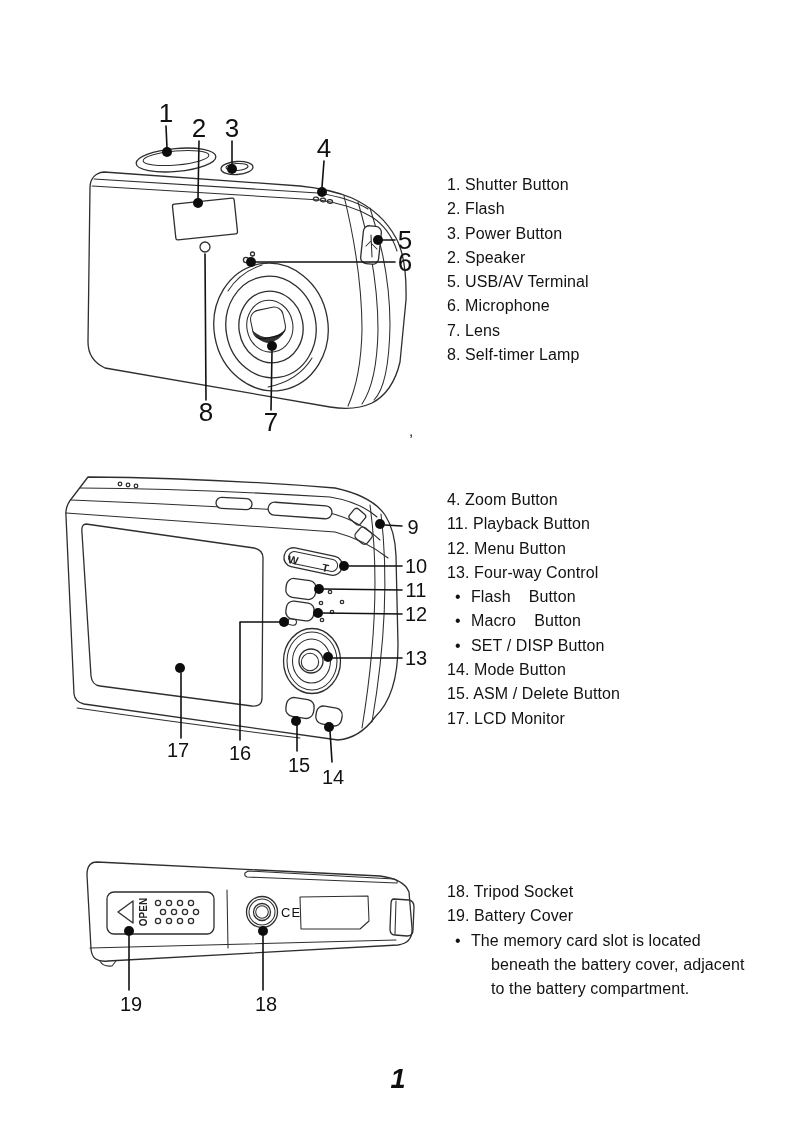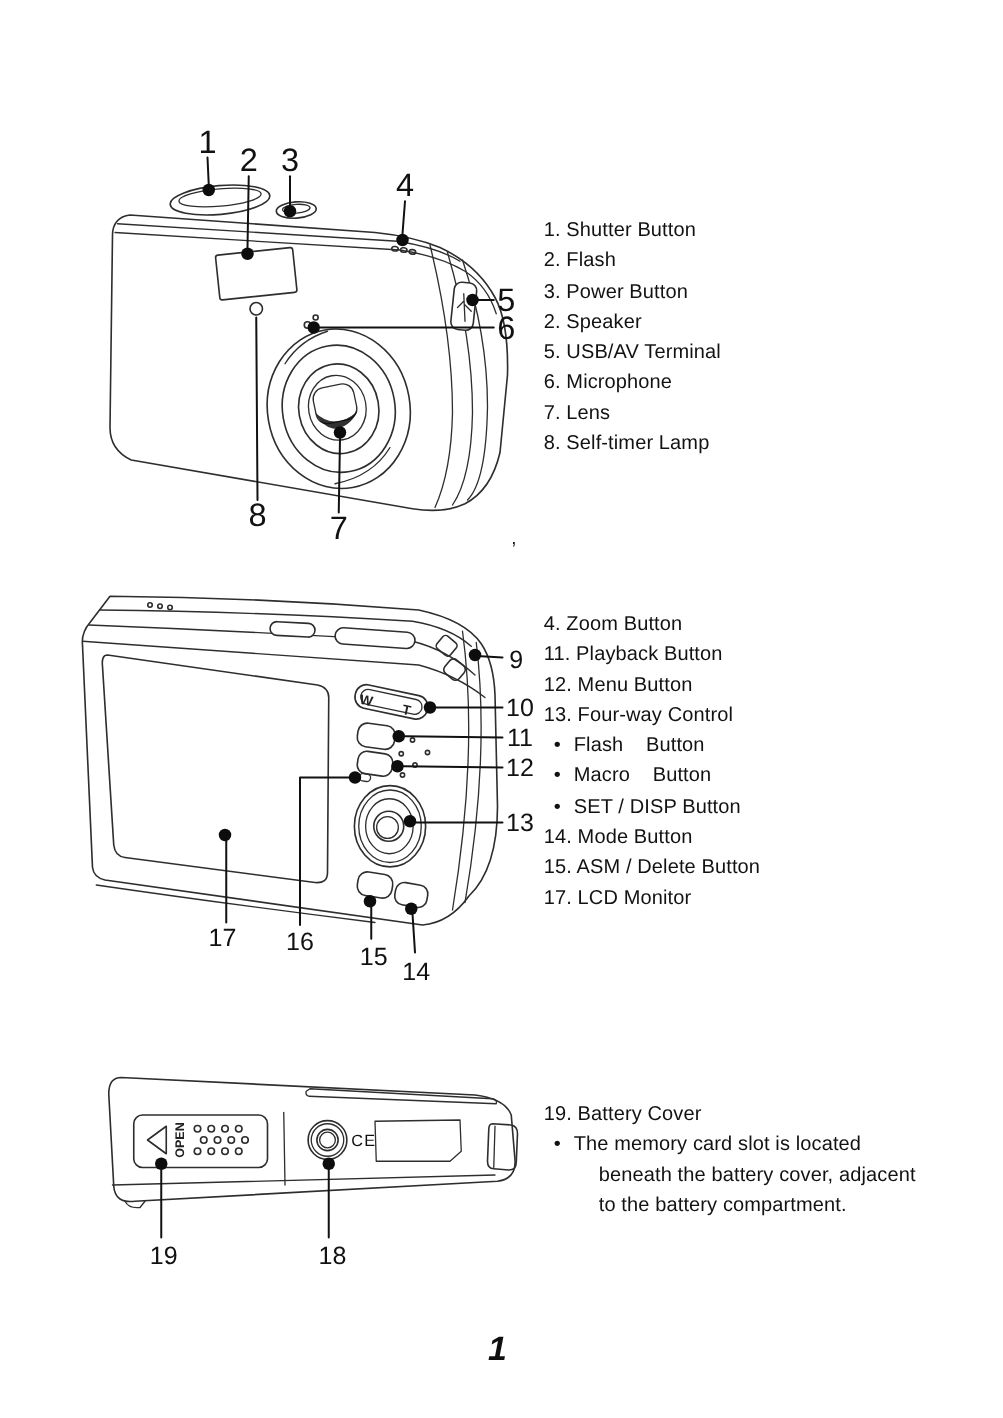--- a/index.html
+++ b/index.html
@@ -13,21 +13,21 @@
     fill:none; stroke:#2e2e2e; stroke-width:1.3; stroke-linecap:round; stroke-linejoin:round;
   }
   .fig .fillw { fill:#ffffff; }
   .fig .thin { stroke-width:1.05; }
   .fig .leader { stroke:#111111; stroke-width:1.6; }
   .fig .dot { fill:#0d0d0d; stroke:none; }
   .fig text { fill:#111111; stroke:none; font-family:"Liberation Sans", sans-serif; }
   .fig text.num1 { font-size:26px; }
   .fig text.num2 { font-size:20px; }
   .fig text.engrave { font-weight:bold; fill:#222; }
-  .labels { position:absolute; left:435px; font-size:16px; line-height:24.3px;
+  .labels { position:absolute; left:447px; font-size:16px; line-height:24.3px;
             color:#121212; letter-spacing:0.1px; }
   .labels .line { white-space:pre; }
   .labels .blt { display:inline-block; width:16px; margin-left:8px; }
   .labels .cont { margin-left:44px; }
   .stray { position:absolute; left:409px; top:422px; font-size:15px; color:#111; }
   .pageno { position:absolute; left:380px; top:1064px; width:36px; text-align:center;
             font-style:italic; font-weight:bold; font-size:27px; color:#0f0f0f; }
 </style>
 </head>
 <body>
@@ -302,20 +302,21 @@
           <circle class="dot" cx="129" cy="931" r="5"></circle>
         <line class="leader" x1="263" y1="936" x2="263" y2="990"></line>
           <circle class="dot" cx="263" cy="931" r="5"></circle>
         <text class="num2" x="131" y="1011" text-anchor="middle">19</text>
         <text class="num2" x="266" y="1011" text-anchor="middle">18</text>
       </g>
     </g>
   </svg>
 
   <div class="labels" style="top:880px">
+    <div class="line">18. Tripod Socket</div>
     <div class="line">19. Battery Cover</div>
     <div class="line"><span class="blt">•</span><span>The memory card slot is located</span></div>
     <div class="line cont">beneath the battery cover, adjacent</div>
     <div class="line cont">to the battery compartment.</div>
   </div>
 
   <div class="pageno">1</div>
 </div>
 
 </body></html>

